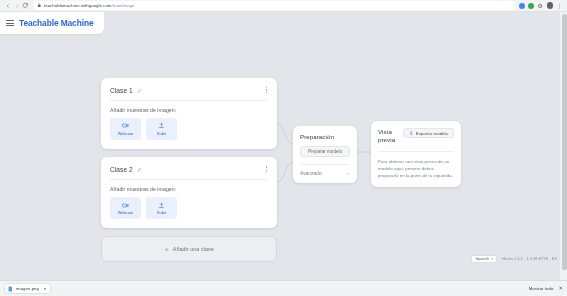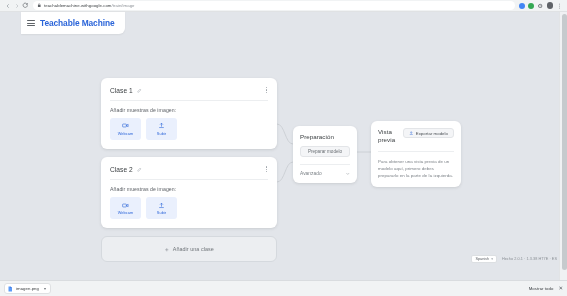--- a/index.html
+++ b/index.html
@@ -58,21 +58,20 @@
 
   
   .app-header {
     position: absolute; top: 0; left: 0;
     width: 104px; height: 22px;
     background: #ffffff;
     border-bottom-right-radius: 6px;
     display: flex; align-items: center;
     padding-left: 6px;
     box-shadow: 0 1px 2px rgba(0,0,0,0.06);
-    margin-left: 21px;
   }
   .hamburger { width: 8px; display: flex; flex-direction: column; gap: 1.4px; margin-right: 5px; }
   .hamburger span { display:block; height: 1px; background: #5f6368; border-radius: 1px; }
   .app-title {
     font-size: 8.4px; font-weight: bold; color: #2b65d9;
     letter-spacing: -0.1px;
   }
 
   
   .workspace { position: absolute; top: 0; left: 0; width: 567px; height: 268px; }

